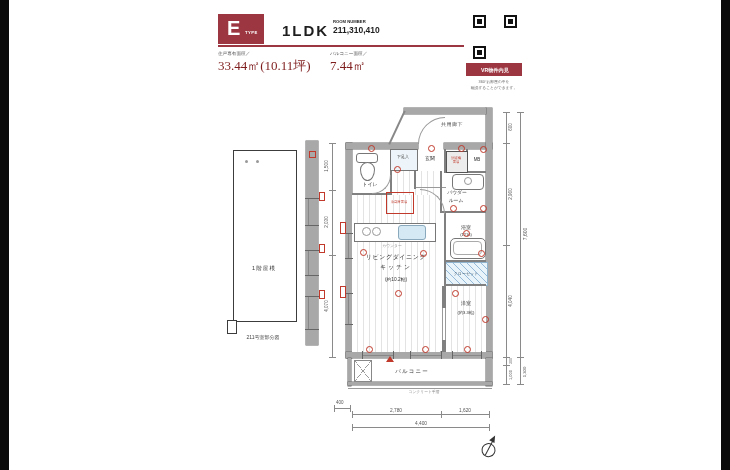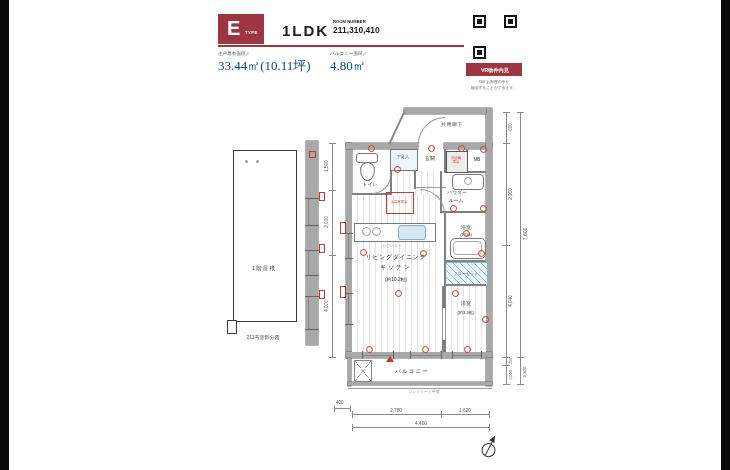--- a/index.html
+++ b/index.html
@@ -31,21 +31,21 @@
         background:linear-gradient(90deg,transparent 0 3px,#888 3px 4px,transparent 4px);}
   .winh{border-left:1px solid #666;border-right:1px solid #666;
         background:linear-gradient(0deg,transparent 0 3px,#888 3px 4px,transparent 4px);}
   .xbox{position:absolute;border:1px solid #888;
         background:linear-gradient(to top right,transparent 49%,#999 49% 51%,transparent 51%),
                    linear-gradient(to bottom right,transparent 49%,#999 49% 51%,transparent 51%);}
   .arc{position:absolute;border:1px solid #999;}
   
   .typebox{position:absolute;left:218px;top:14px;width:46px;height:30px;background:var(--accent);}
   .divider{position:absolute;left:218px;top:45px;width:246px;height:2px;background:var(--accent);}
-  .serifval{position:absolute;font-family:"Liberation Serif",serif;font-size:13px;color:#0c4a6e;}
+  .serifval{position:absolute;font-family:"Liberation Serif",serif;font-size:13px;color:#7f1d1d;}
   
   .qr{position:absolute;left:470px;top:12px;width:46px;height:46px;border:2px solid #fff;
       background-color:#fff;
       background-image:repeating-linear-gradient(90deg,#111 0 2px,#fff 2px 4px,#111 4px 5px,#fff 5px 8px),
                        repeating-linear-gradient(0deg,#111 0 2px,#fff 2px 5px,#111 5px 6px,#fff 6px 9px);
       background-blend-mode:lighten;}
   .finder{position:absolute;width:9px;height:9px;border:2px solid #111;background:#fff;}
   .finder::after{content:"";position:absolute;left:2px;top:2px;width:5px;height:5px;background:#111;}
   .vrbtn{position:absolute;left:466px;top:63px;width:56px;height:13px;background:var(--accent);
          display:flex;align-items:center;justify-content:center;}
@@ -63,21 +63,21 @@
     <span class="ltxt" style="left:27px;top:16px;--s:.42;font-weight:bold;color:#fff;letter-spacing:1px;">TYPE</span>
   </div>
   <span class="ltxt" style="left:282px;top:22px;--s:1;font-size:15px;font-weight:bold;letter-spacing:2px;color:#1e1e1e;">1LDK</span>
   <span class="ltxt" style="left:333px;top:19px;--s:.42;font-weight:bold;color:#1e1e1e;">ROOM NUMBER</span>
   <span class="ltxt" style="left:333px;top:25px;--s:.85;font-weight:bold;color:#1e1e1e;">211,310,410</span>
   <div class="divider"></div>
 
   <span class="ltxt" style="left:218px;top:51px;--s:.46;color:#555;">住戸専有面積／</span>
   <span class="serifval" style="left:218px;top:57px;">33.44㎡(10.11坪)</span>
   <span class="ltxt" style="left:330px;top:51px;--s:.46;color:#555;">バルコニー面積／</span>
-  <span class="serifval" style="left:330px;top:57px;">4.80㎡</span>
+  <span class="serifval" style="left:330px;top:57px;">7.44㎡</span>
 
   <div class="qr">
     <div class="finder" style="left:1px;top:1px;"></div>
     <div class="finder" style="right:1px;top:1px;"></div>
     <div class="finder" style="left:1px;bottom:1px;"></div>
   </div>
   <div class="vrbtn">
     <span class="lbl" style="left:50%;top:50%;position:relative;--s:.52;font-weight:bold;color:#fff;transform:translate(-50%,-50%) scale(.52);">VR物件内見</span>
   </div>
   <span class="lbl" style="left:494px;top:82px;--s:.38;color:#666;">360°お部屋の中を</span>

